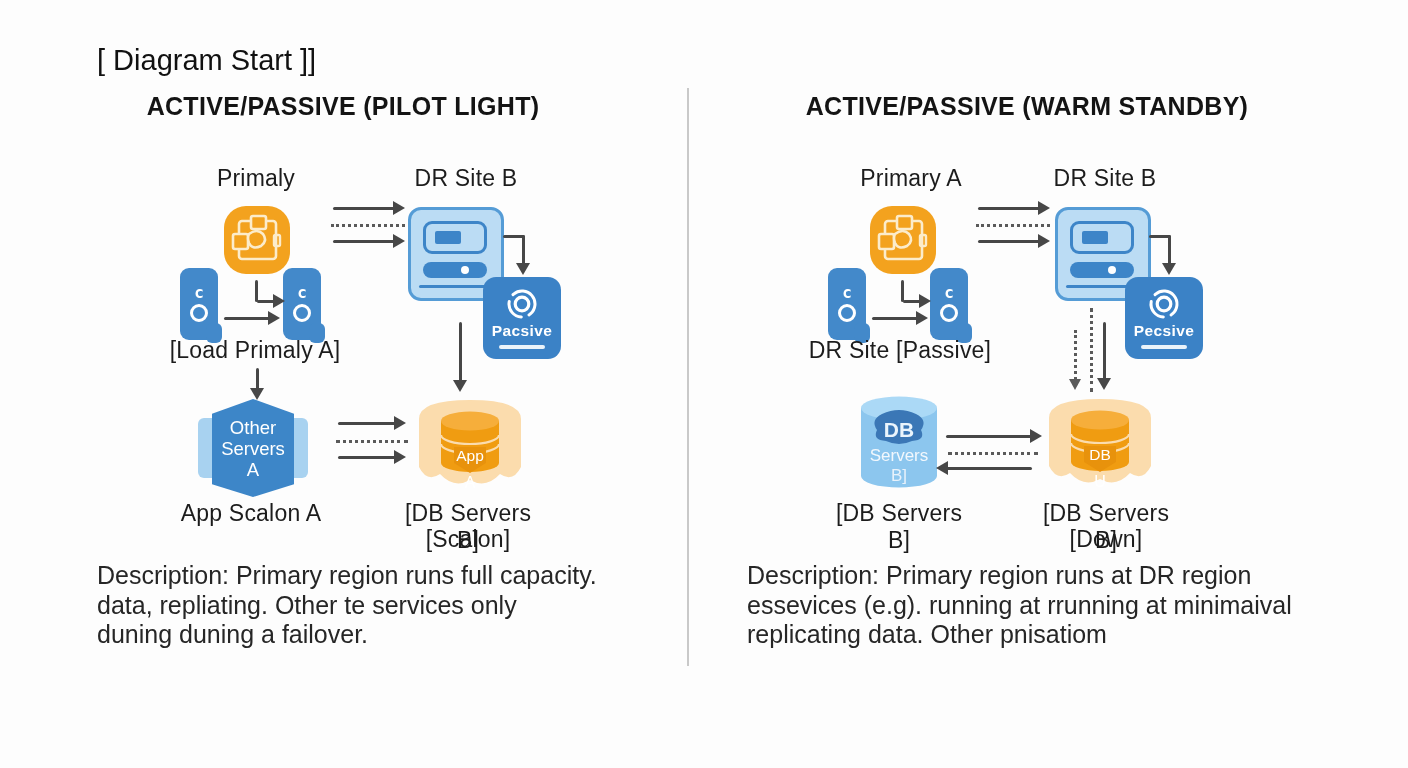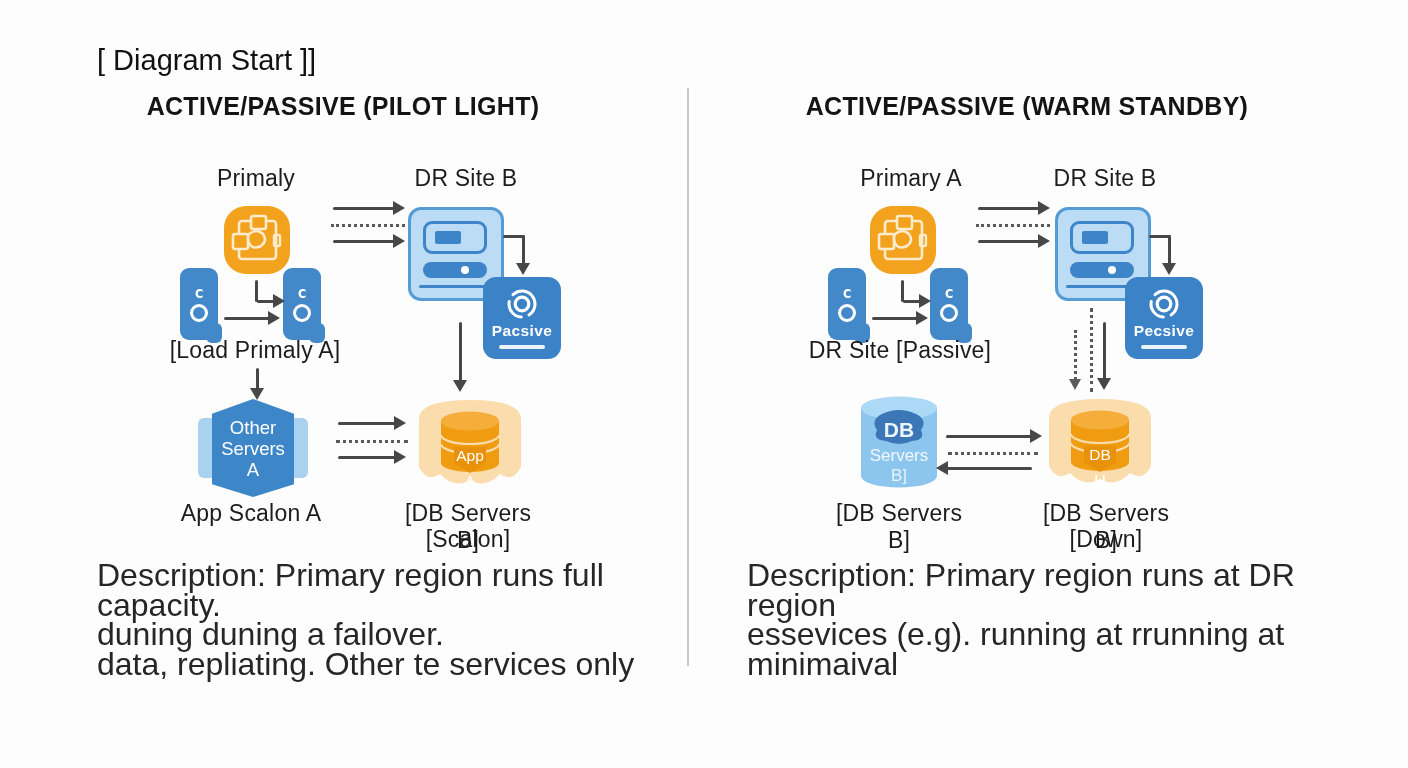--- a/index.html
+++ b/index.html
@@ -2,21 +2,21 @@
 <html><head>
 <meta charset="utf-8">
 <style>
   html,body{margin:0;padding:0;background:#ffffff;}
   .page{position:relative;width:1408px;height:768px;background:#fdfdfd;overflow:hidden;
         font-family:"Liberation Sans",sans-serif;color:#1e1e1e;}
   .abs{position:absolute;}
   .lbl{position:absolute;text-align:center;font-size:23px;color:#1c1c1c;letter-spacing:.2px;}
   .title{position:absolute;text-align:center;font-size:25px;font-weight:700;color:#141414;letter-spacing:.3px;}
   .start{position:absolute;font-size:29px;color:#111;}
-  .desc{position:absolute;font-size:32px;line-height:29.5px;color:#262626;}
+  .desc{position:absolute;font-size:25px;line-height:29.5px;color:#262626;}
   .divider{position:absolute;width:2px;background:#c9c9c9;}
 
   
   .arrh{position:absolute;height:3px;background:#474747;border-radius:2px;}
   .arrh.head-r::after{content:"";position:absolute;right:-10px;top:-6px;width:0;height:0;
       border-left:12px solid #474747;border-top:7px solid transparent;border-bottom:7px solid transparent;}
   .arrh.head-l::before{content:"";position:absolute;left:-10px;top:-6px;width:0;height:0;
       border-right:12px solid #474747;border-top:7px solid transparent;border-bottom:7px solid transparent;}
   .doth{position:absolute;height:0;border-top:3.5px dotted #5a5a5a;}
   .arrv{position:absolute;width:3px;background:#474747;border-radius:2px;}
@@ -159,22 +159,22 @@
       <path d="M31,53 A29,9 0 0 0 89,53" stroke="#FBDCAD" stroke-width="2.2" fill="none"></path>
       <path d="M44,56 L76,56 L76,72 L60,82 L44,72 Z" fill="#E8920C"></path>
       <text x="60" y="70" text-anchor="middle" font-size="15.5" fill="#ffffff">App</text>
       <text x="60" y="97" text-anchor="middle" font-size="16" fill="#ffffff">A</text>
     </svg>
     <div class="lbl" style="left:393px;top:500px;width:150px;">[DB Servers B]</div>
     <div class="lbl" style="left:393px;top:526px;width:150px;">[Scalon]</div>
 
     <div class="desc" style="left:97px;top:561px;width:560px;">
       <div>Description: Primary region runs full capacity.</div>
+      <div>data, repliating. Other te services only</div>
       <div>duning duning a failover.</div>
-      <div>data, repliating. Other te services only</div>
     </div>
   </div>
 
   <div>
     <div class="title" style="left:767px;top:92px;width:520px;">ACTIVE/PASSIVE (WARM STANDBY)</div>
 
     <div class="lbl" style="left:836px;top:165px;width:150px;">Primary A</div>
     <div class="lbl" style="left:1030px;top:165px;width:150px;">DR Site B</div>
 
     <div class="lb-icon" style="left:868px;top:203px;">
@@ -257,16 +257,17 @@
       <text x="60" y="97" text-anchor="middle" font-size="16" fill="#ffffff">U</text>
     </svg>
 
     <div class="lbl" style="left:824px;top:500px;width:150px;">[DB Servers B]</div>
     <div class="lbl" style="left:1031px;top:500px;width:150px;">[DB Servers B]</div>
     <div class="lbl" style="left:1031px;top:526px;width:150px;">[Down]</div>
 
     <div class="desc" style="left:747px;top:561px;width:580px;">
       <div>Description: Primary region runs at DR region</div>
       <div>essevices (e.g). running at rrunning at minimaival</div>
+      <div>replicating data. Other pnisatiom</div>
     </div>
   </div>
 
 </div>
 
 </body></html>

